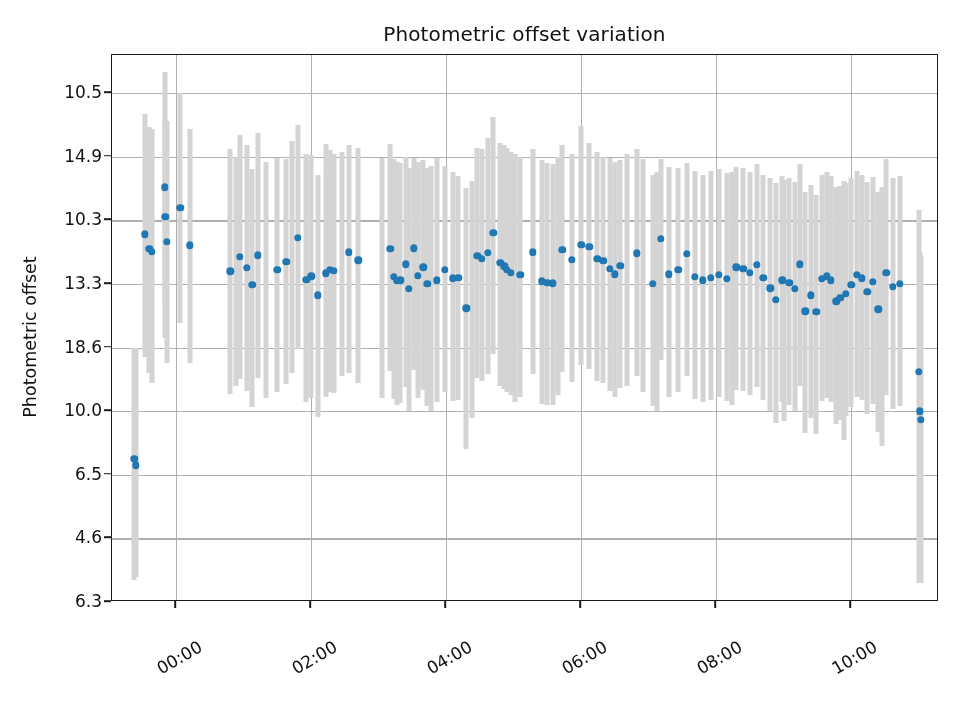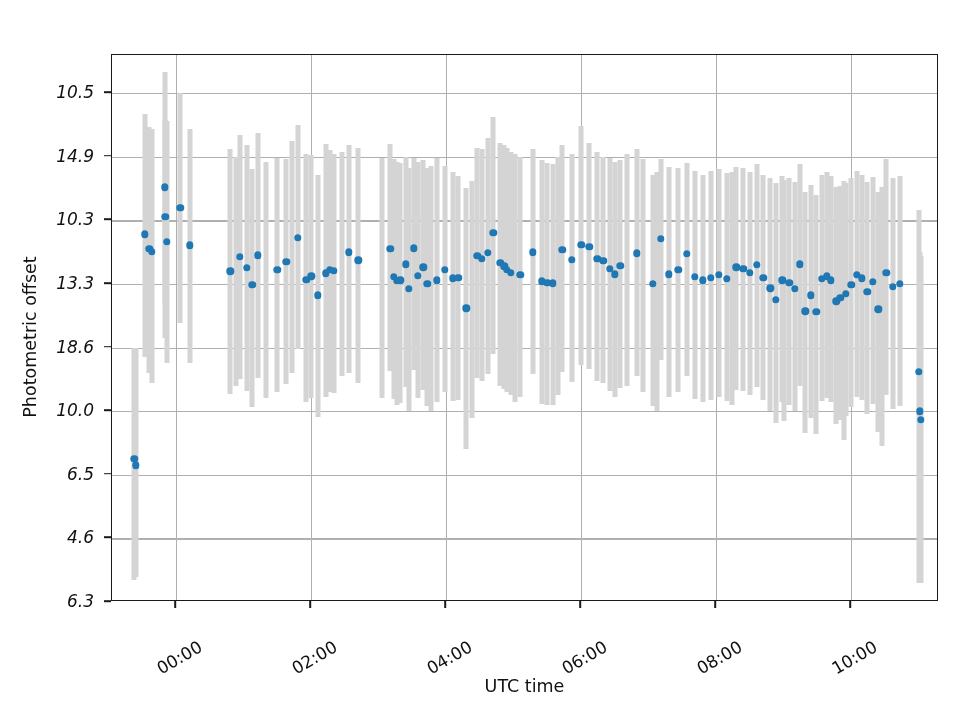--- a/index.html
+++ b/index.html
@@ -81,25 +81,24 @@
     position: absolute;
     right: 0;
     text-align: right;
     font-size: 17px;
     color: #111111;
     white-space: nowrap;
     transform: translateY(-50%);
   }
   #ytick-labels {
     position: absolute;
-    left: 12px;
+    left: 20px;
     top: 0;
     width: 82px;
     height: 608px;
-    font-style: italic;
   }
   .ytick-mark {
     position: absolute;
     left: 104px;
     width: 7px;
     height: 1.6px;
     background: #1a1a1a;
     transform: translateY(-0.8px);
   }
   #ylabel {
@@ -141,20 +140,21 @@
     font-size: 17.5px;
     color: #111111;
     white-space: nowrap;
   }
 </style>
 </head>
 <body>
 
 <div id="figure">
 
+  <div id="chart-title">Photometric offset variation</div>
 
   <div id="plot-area">
     <div id="grid-layer">
         <div class="gridline-h" style="top: 38.1628px;"></div>
         <div class="gridline-h" style="top: 101.767px;"></div>
         <div class="gridline-h" style="top: 165.372px;"></div>
         <div class="gridline-h" style="top: 228.977px;"></div>
         <div class="gridline-h" style="top: 292.581px;"></div>
         <div class="gridline-h" style="top: 356.186px;"></div>
         <div class="gridline-h" style="top: 419.791px;"></div>
@@ -431,15 +431,14 @@
       <div class="xtick-label" style="left: 324.155px;">02:00</div>
       <div class="xtick-mark" style="left: 445.176px;"></div>
       <div class="xtick-label" style="left: 459.176px;">04:00</div>
       <div class="xtick-mark" style="left: 580.196px;"></div>
       <div class="xtick-label" style="left: 594.196px;">06:00</div>
       <div class="xtick-mark" style="left: 715.216px;"></div>
       <div class="xtick-label" style="left: 729.216px;">08:00</div>
       <div class="xtick-mark" style="left: 850.237px;"></div>
       <div class="xtick-label" style="left: 864.237px;">10:00</div>
     </div>
-  <div id="xlabel">UTC time</div>
 
 </div>
 
 </body></html>

